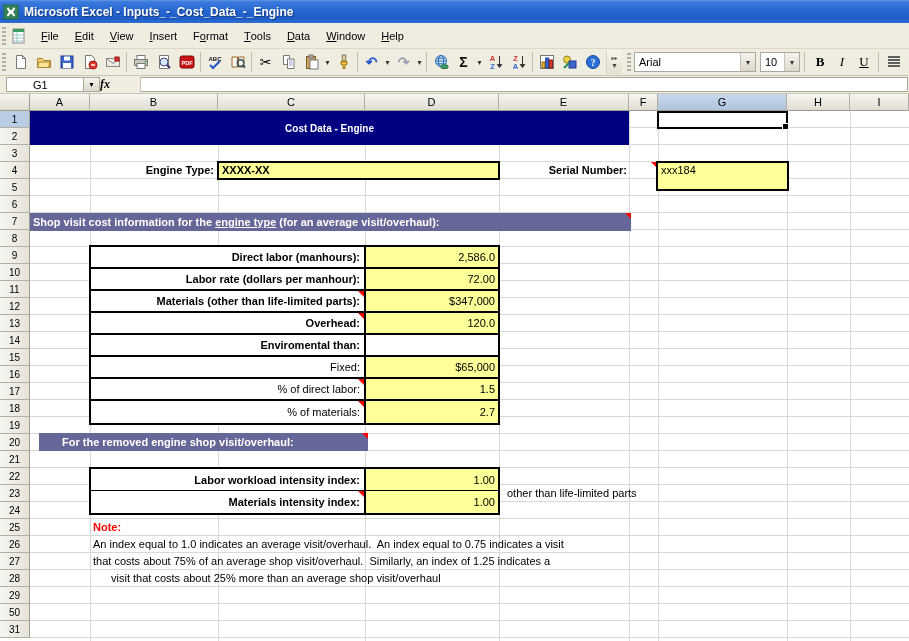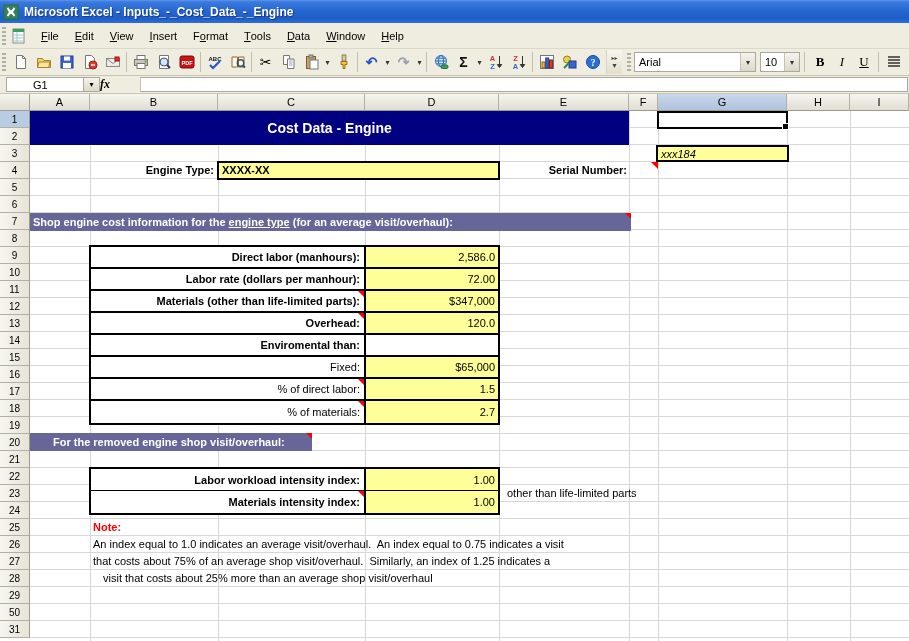--- a/index.html
+++ b/index.html
@@ -66,21 +66,21 @@
   .row-gutter { width:30px; flex:0 0 auto; }
   .row-h { height:17px; background:linear-gradient(to right,#F6F5F0,#E6E4D8); border-right:1px solid #9E9C8E; border-bottom:1px solid #B2B0A2;
     display:flex; align-items:center; justify-content:center; font-size:10px; }
   .row-h.sel { background:#B9CCE4; }
   .sheet { position:relative; flex:1; overflow:hidden;
     background:repeating-linear-gradient(to bottom, #fff 0 16px, #D8D8D8 16px 17px); }
   .vline { position:absolute; top:0; bottom:0; width:1px; background:#D8D8D8; }
 
   
   .ov { position:absolute; font-size:11px; }
-  .banner-navy { left:0; top:0; width:599px; height:34px; background:#000080; color:#fff; font-weight:bold; font-size:14px;
+  .banner-navy { left:0; top:0; width:599px; height:34px; background:#000080; color:#fff; font-weight:bold; font-size:10px;
     display:flex; align-items:center; justify-content:center; }
   .sel-cell { left:627px; top:0; width:131px; height:18px; border:2px solid #000; background:#fff; }
   .sel-cell:after { content:''; position:absolute; right:-3px; bottom:-3px; width:5px; height:5px; background:#000; border:1px solid #fff; }
   .lab { font-weight:bold; line-height:17px; text-align:right; }
   .ybox { border:2px solid #000; background:#FFFF99; line-height:15px; padding-left:3px; }
   .tri { position:absolute; top:0; right:0; width:0; height:0; border-top:6px solid #F00; border-left:6px solid transparent; }
   .tri-f { left:616px; top:51px; position:absolute; width:0; height:0; border-top:7px solid #F00; border-left:7px solid transparent; margin-left:5px; }
   .sect { background:#666699; color:#fff; font-weight:bold; line-height:18px; padding-left:3px; height:18px; }
   .sect u { text-decoration:underline; }
   .blk-table { border:2px solid #000; background:#fff; display:flex; flex-direction:column; }
@@ -386,24 +386,24 @@
       <div class="vline" style="left:820px"></div>
 
       <div class="ov banner-navy">Cost Data - Engine</div>
 
       <div class="ov sel-cell"></div>
 
       <div class="ov ybox" style="left:187px; top:50px; width:283px; height:19px; font-weight:bold;">XXXX-XX</div>
       <div class="ov lab" style="left:0; top:51px; width:184px;">Engine Type:</div>
       <div class="ov lab" style="left:469px; top:51px; width:128px;">Serial Number:</div>
       <div class="tri-f"></div>
-      <div class="ov ybox" style="left:626px; top:34px; width:133px; height:17px;font-style:italic;">xxx184</div>
+      <div class="ov ybox" style="left:626px; top:50px; width:133px; height:30px;">xxx184</div>
 
       <div class="ov sect" style="left:0; top:102px; width:601px;">
-        <span>Shop engine cost information for the </span><u>engine type</u><span> (for an average visit/overhaul):</span>
+        <span>Shop visit cost information for the </span><u>engine type</u><span> (for an average visit/overhaul):</span>
         <div class="tri"></div>
       </div>
 
       <div class="ov blk-table" style="left:59px; top:134px; width:411px;">
         <div class="ct-row">
           <div class="ct-lbl b">Direct labor (manhours):</div>
           <div class="ct-val">2,586.0</div>
         </div>
         <div class="ct-row">
           <div class="ct-lbl b">Labor rate (dollars per manhour):</div>
@@ -440,21 +440,21 @@
         </div>
         <div class="ct-row">
           <div class="ct-lbl">
               <span>% of materials:</span>
               <div class="tri"></div>
             </div>
           <div class="ct-val">2.7</div>
         </div>
       </div>
 
-      <div class="ov sect" style="left:0; top:322px; width:282px;padding-left:23px;">
+      <div class="ov sect" style="left:9px; top:322px; width:329px;padding-left:23px;">
         <span>For the removed engine shop visit/overhaul:</span>
         <div class="tri"></div>
       </div>
 
       <div class="ov blk-table" style="left:59px; top:356px; width:411px;">
         <div class="ct-row thin">
           <div class="ct-lbl b">Labor workload intensity index:</div>
           <div class="ct-val">1.00</div>
         </div>
         <div class="ct-row">
@@ -463,17 +463,17 @@
               <div class="tri"></div>
             </div>
           <div class="ct-val">1.00</div>
         </div>
       </div>
       <div class="ov plain" style="left:477px; top:374px;">other than life-limited parts</div>
 
       <div class="ov note-title" style="left:63px; top:408px;">Note:</div>
       <div class="ov note-line" style="left:63px; top:425px;">An index equal to 1.0 indicates an average visit/overhaul.  An index equal to 0.75 indicates a visit</div>
       <div class="ov note-line" style="left:63px; top:442px;">that costs about 75% of an average shop visit/overhaul.  Similarly, an index of 1.25 indicates a</div>
-      <div class="ov note-line" style="left:73px; top:459px;">visit that costs about 25% more than an average shop visit/overhaul</div>
+      <div class="ov note-line" style="left:81px; top:459px;">visit that costs about 25% more than an average shop visit/overhaul</div>
     </div>
   </div>
 
 </div>
 
 </body></html>

